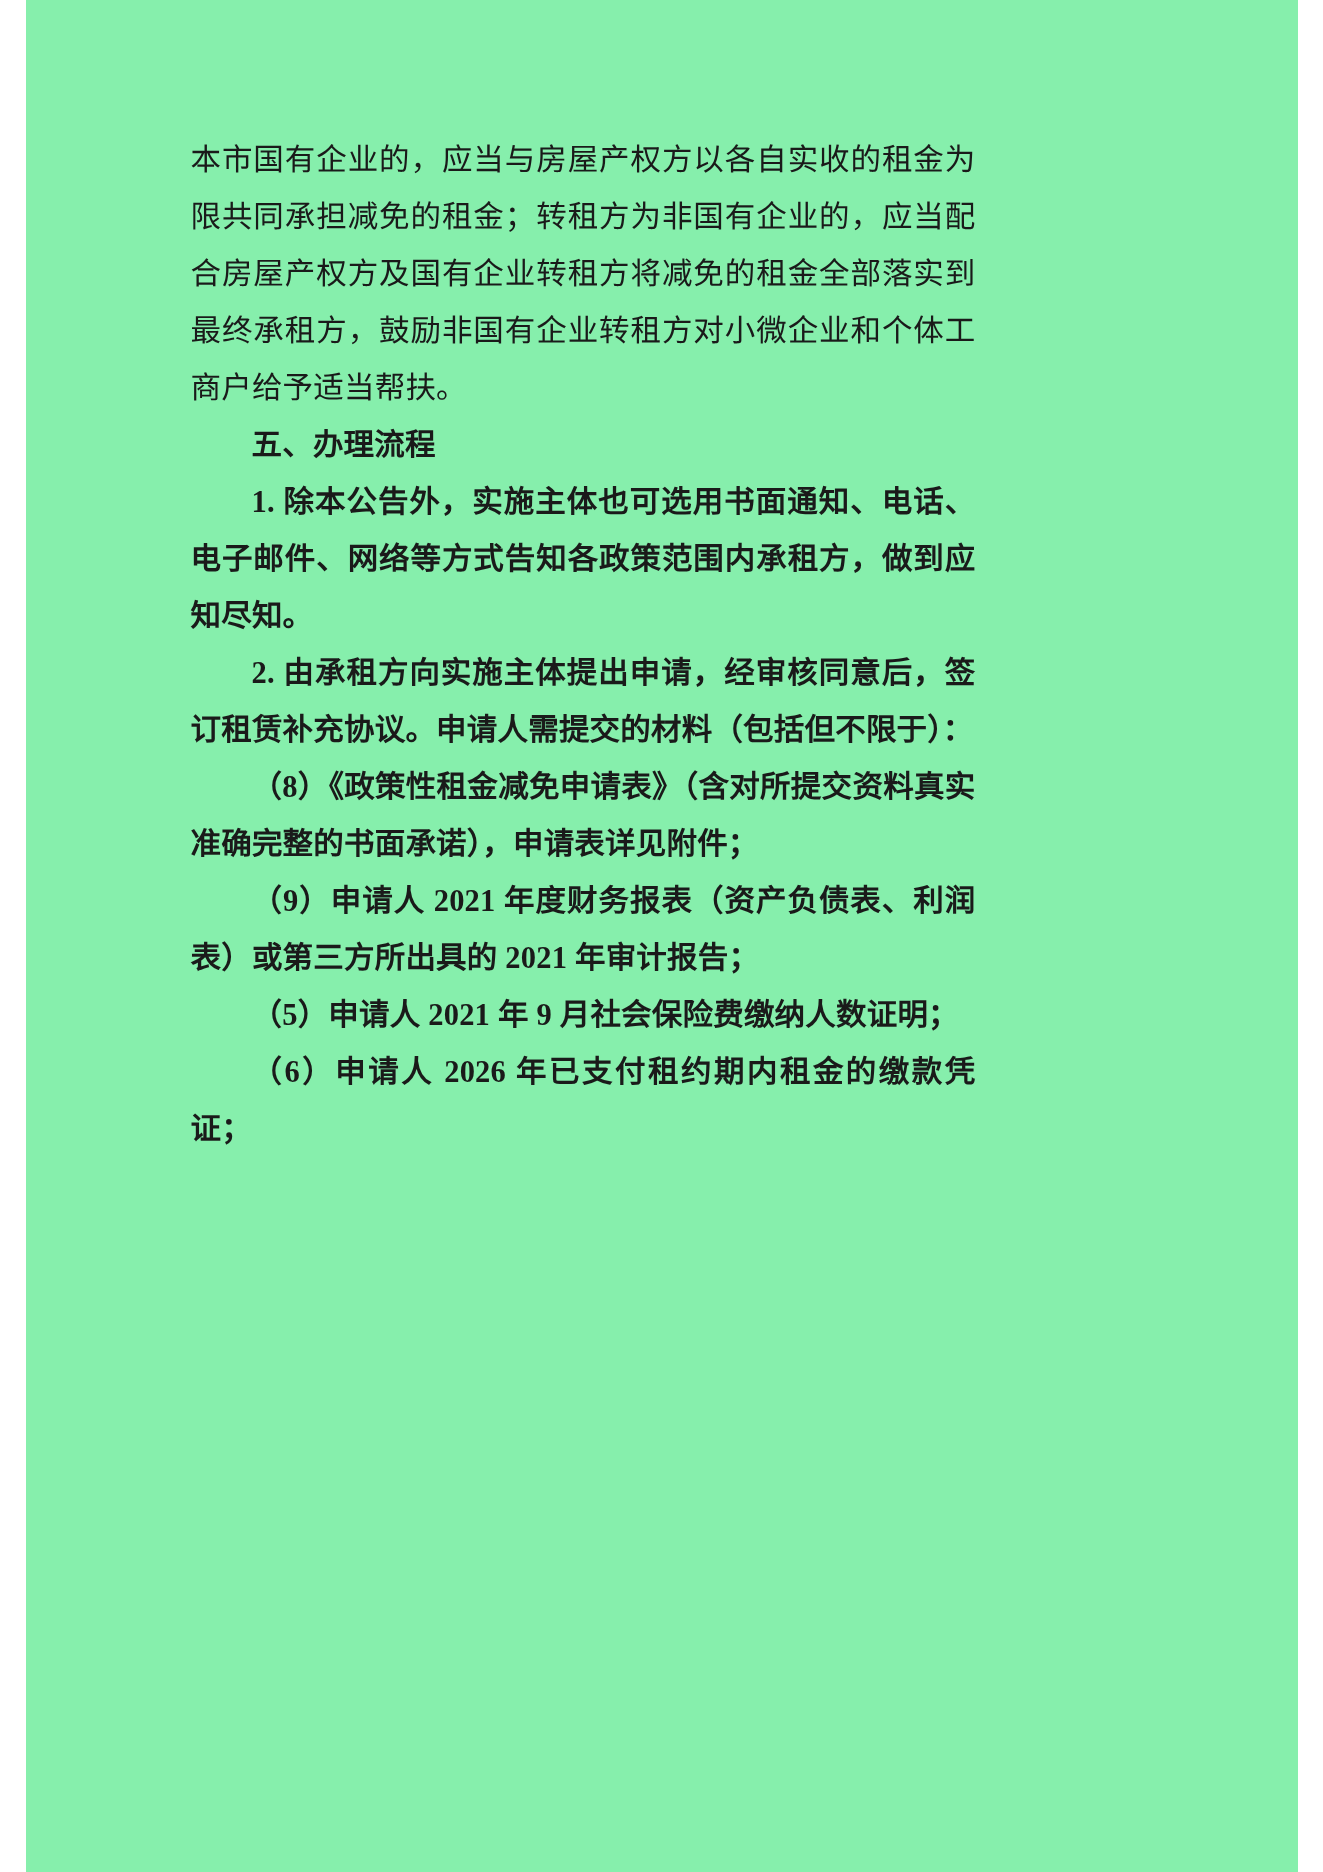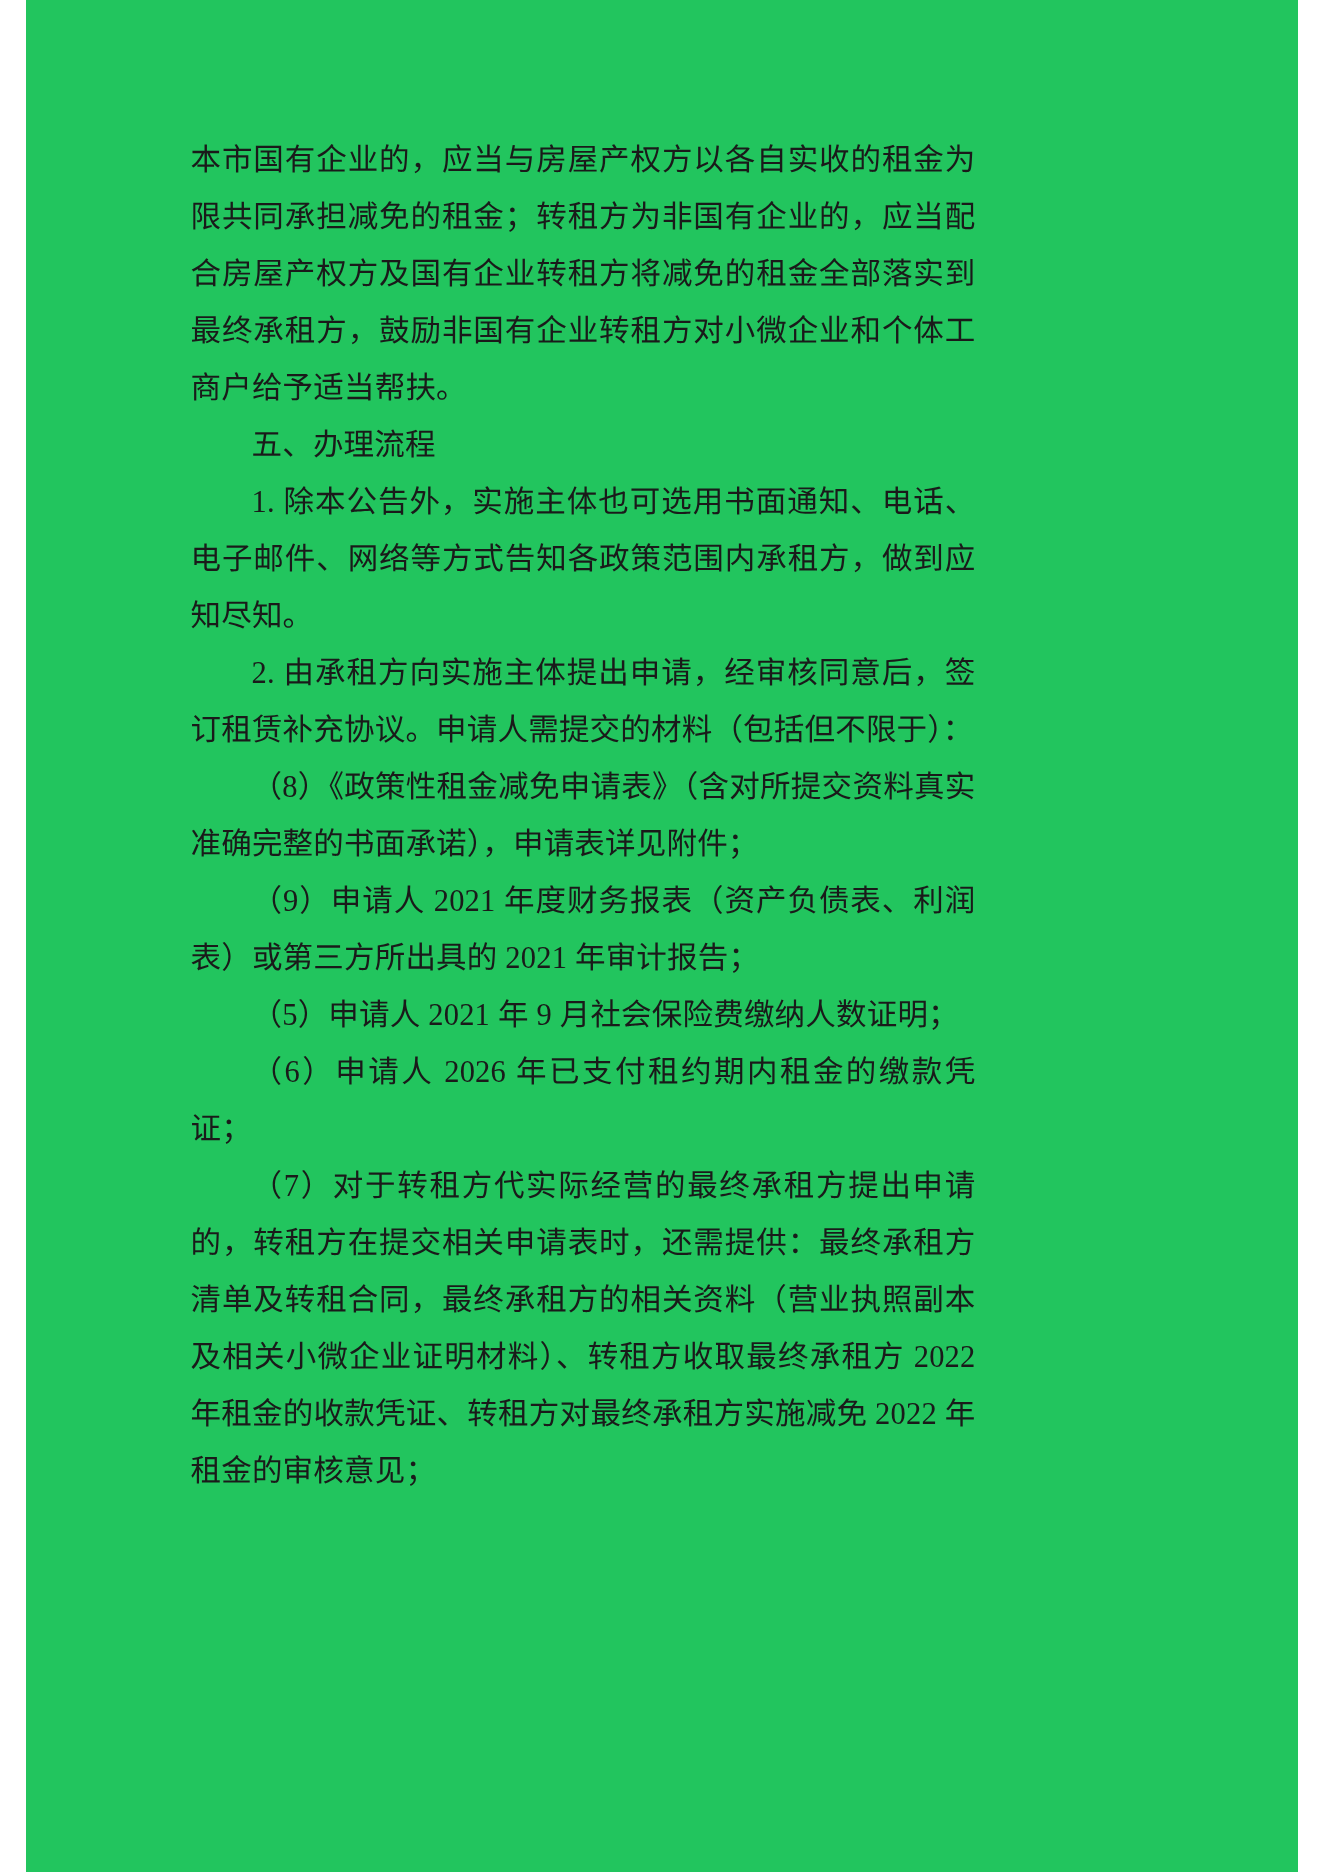--- a/index.html
+++ b/index.html
@@ -6,21 +6,21 @@
   html, body {
     margin: 0;
     padding: 0;
     background: #ffffff;
   }
   .page {
     position: relative;
     width: 1272px;
     height: 1872px;
     margin: 0 auto;
-    background: #22c55e;
+    background: #86efac;
     box-sizing: border-box;
     overflow: hidden;
   }
   .doc-body {
     position: absolute;
     left: 165px;
     top: 132px;
     width: 785px;
   }
   p.para {
@@ -29,20 +29,21 @@
     font-size: 30.5px;
     line-height: 57px;
     color: #1a1a1a;
     text-align: justify;
     text-justify: inter-ideograph;
     letter-spacing: 0.2px;
     white-space: pre-wrap;
   }
   p.indent {
     text-indent: 61px;
+    font-weight: bold;
   }
 </style>
 </head>
 <body>
 
 <div class="page">
   <div class="doc-body">
 
     <p class="para">本市国有企业的，应当与房屋产权方以各自实收的租金为限共同承担减免的租金；转租方为非国有企业的，应当配合房屋产权方及国有企业转租方将减免的租金全部落实到最终承租方，鼓励非国有企业转租方对小微企业和个体工商户给予适当帮扶。</p>
 
@@ -55,16 +56,15 @@
     <p class="para indent">（8）《政策性租金减免申请表》（含对所提交资料真实准确完整的书面承诺），申请表详见附件；</p>
 
 
 
     <p class="para indent">（9）申请人 2021 年度财务报表（资产负债表、利润表）或第三方所出具的 2021 年审计报告；</p>
 
     <p class="para indent">（5）申请人 2021 年 9 月社会保险费缴纳人数证明；</p>
 
     <p class="para indent">（6）申请人 2026 年已支付租约期内租金的缴款凭证；</p>
 
-    <p class="para indent">（7）对于转租方代实际经营的最终承租方提出申请的，转租方在提交相关申请表时，还需提供：最终承租方清单及转租合同，最终承租方的相关资料（营业执照副本及相关小微企业证明材料）、转租方收取最终承租方 2022 年租金的收款凭证、转租方对最终承租方实施减免 2022 年租金的审核意见；</p>
 
   </div>
 </div>
 
 </body></html>

